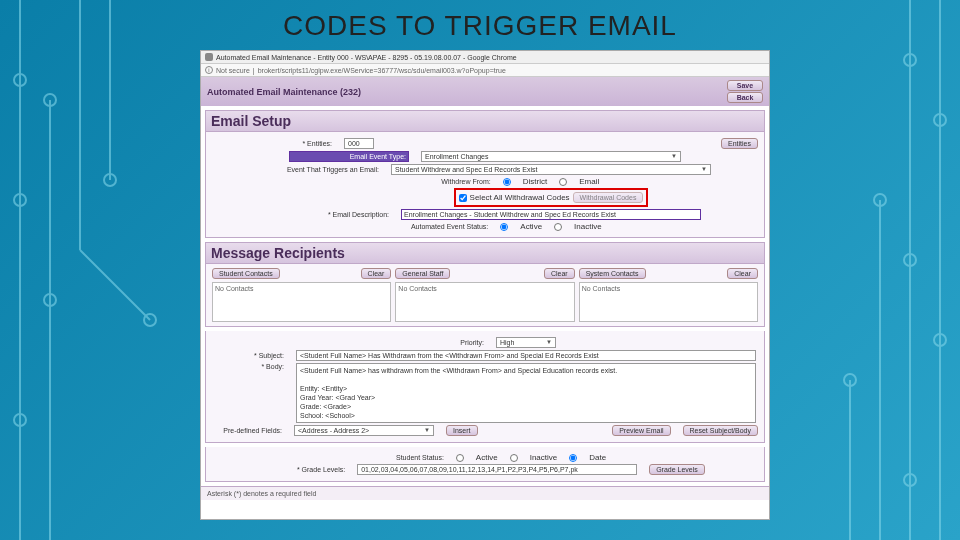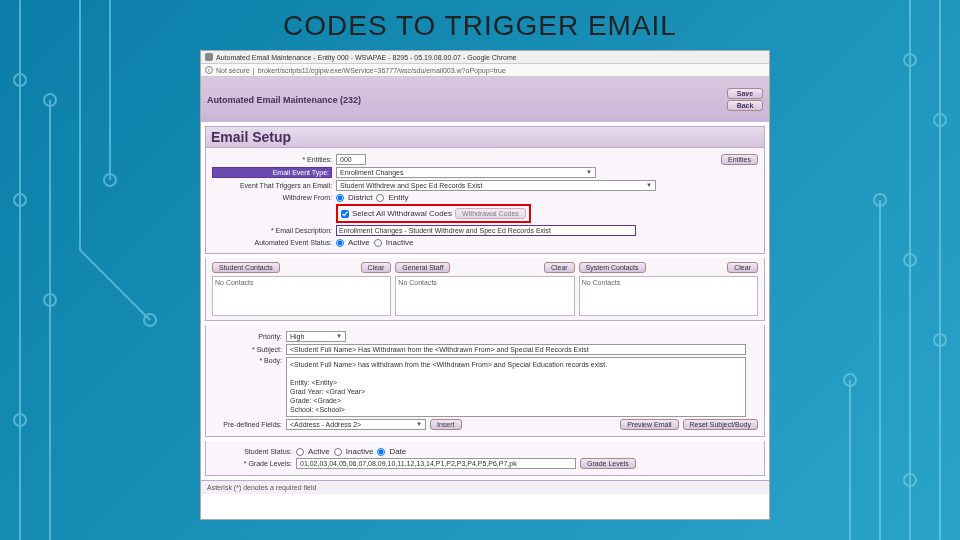--- a/index.html
+++ b/index.html
@@ -4,27 +4,27 @@
 <style>
   * { box-sizing: border-box; margin: 0; padding: 0; font-family: Arial, sans-serif; }
   body { width: 960px; height: 540px; background: linear-gradient(135deg, #0a7ea8, #2aa3c9); position: relative; overflow: hidden; }
   .circuit { position: absolute; stroke: #7fd4e8; stroke-width: 2; fill: none; opacity: 0.6; }
   .slide-title { position: absolute; top: 10px; left: 0; right: 0; text-align: center; font-size: 28px; font-weight: 400; color: #222; letter-spacing: 1px; }
   .browser-window { position: absolute; top: 50px; left: 200px; width: 570px; height: 470px; background: #fff; border: 1px solid #aaa; font-size: 8px; color: #333; }
   .chrome-bar { background: #f0f0f0; border-bottom: 1px solid #ccc; padding: 2px 4px; display: flex; align-items: center; gap: 3px; font-size: 7px; }
   .chrome-icon { width: 8px; height: 8px; background: #888; border-radius: 2px; }
   .url-bar { background: #f8f8f8; border-bottom: 1px solid #ccc; padding: 2px 4px; display: flex; align-items: center; gap: 3px; font-size: 7px; color: #666; }
   .info-icon { width: 8px; height: 8px; border: 1px solid #888; border-radius: 50%; font-size: 6px; line-height: 7px; text-align: center; }
-  .app-header { background: linear-gradient(#d9c9e0, #cbb4d6); padding: 11px 6px; display: flex; justify-content: space-between; align-items: center; font-size: 9px; color: #4a2d5a; font-weight: bold; }
+  .app-header { background: linear-gradient(#d9c9e0, #cbb4d6); padding: 3px 6px; display: flex; justify-content: space-between; align-items: center; font-size: 9px; color: #4a2d5a; font-weight: bold; }
   .header-buttons { display: flex; flex-direction: column; gap: 1px; }
   .hbtn { background: linear-gradient(#f0e8f4, #d6c4de); border: 1px solid #a88; border-radius: 3px; padding: 1px 8px; font-size: 7px; text-align: center; min-width: 36px; cursor: pointer; }
   .section { margin: 4px; }
   .section-title { background: linear-gradient(#e8dcec, #d6c4de); padding: 2px 5px; font-size: 14px; font-weight: bold; color: #4a2d5a; border: 1px solid #c0a8c8; }
   .section-body { background: #f9f5fb; border: 1px solid #c0a8c8; border-top: none; padding: 4px 6px; }
-  .row { display: flex; align-items: center; margin: 2px 0; gap: 4px; }
+  .row { display: flex; align-items: center; margin: 2px 0; gap: 12px; justify-content: center; }
   .lbl { text-align: right; width: 120px; font-size: 7px; color: #333; }
   .select { background: #fff; border: 1px solid #999; padding: 1px 3px; font-size: 7px; width: 260px; position: relative; }
   .select::after { content: '▼'; position: absolute; right: 3px; top: 1px; font-size: 6px; color: #555; }
   .txt { background: #fff; border: 1px solid #999; padding: 1px 3px; font-size: 7px; width: 260px; }
   .smalltxt { background: #fff; border: 1px solid #999; padding: 1px 3px; font-size: 7px; width: 30px; }
   .radio { width: 8px; height: 8px; }
   .chk { width: 8px; height: 8px; }
   .btn { background: linear-gradient(#f0e8f4, #d6c4de); border: 1px solid #a88; border-radius: 3px; padding: 1px 6px; font-size: 7px; cursor: pointer; }
   .highlight-purple { border: 1px solid #6030a0; padding: 1px 2px; }
   .highlight-red { border: 2px solid #d00; padding: 2px 3px; display: inline-flex; align-items: center; gap: 3px; }
@@ -103,21 +103,21 @@
       </div>
       <div class="row">
         <span class="lbl">Event That Triggers an Email:</span>
         <span class="select" style="width:320px">Student Withdrew and Spec Ed Records Exist</span>
       </div>
       <div class="row">
         <span class="lbl">Withdrew From:</span>
         <input type="radio" class="radio" checked="" style="">
         <span>District</span>
         <input type="radio" class="radio" style="">
-        <span>Entity</span>
+        <span>Email</span>
       </div>
       <div class="row">
         <span class="lbl"></span>
         <span class="highlight-red">
           <input type="checkbox" class="chk" checked="" style="">
           <span>Select All Withdrawal Codes</span>
           <span class="btn" style="opacity:.6">Withdrawal Codes</span>
         </span>
       </div>
       <div class="row">
@@ -128,20 +128,21 @@
         <span class="lbl">Automated Event Status:</span>
         <input type="radio" class="radio" checked="" style="">
         <span>Active</span>
         <input type="radio" class="radio" style="">
         <span>Inactive</span>
       </div>
     </div>
   </div>
 
   <div class="section">
+    <div class="section-title">Message Recipients</div>
     <div class="section-body">
       <div class="contact-head">
         <div class="contact-btn-group">
             <span class="btn">Student Contacts</span>
             <span class="btn">Clear</span>
           </div>
         <div class="contact-btn-group">
             <span class="btn">General Staff</span>
             <span class="btn">Clear</span>
           </div>

